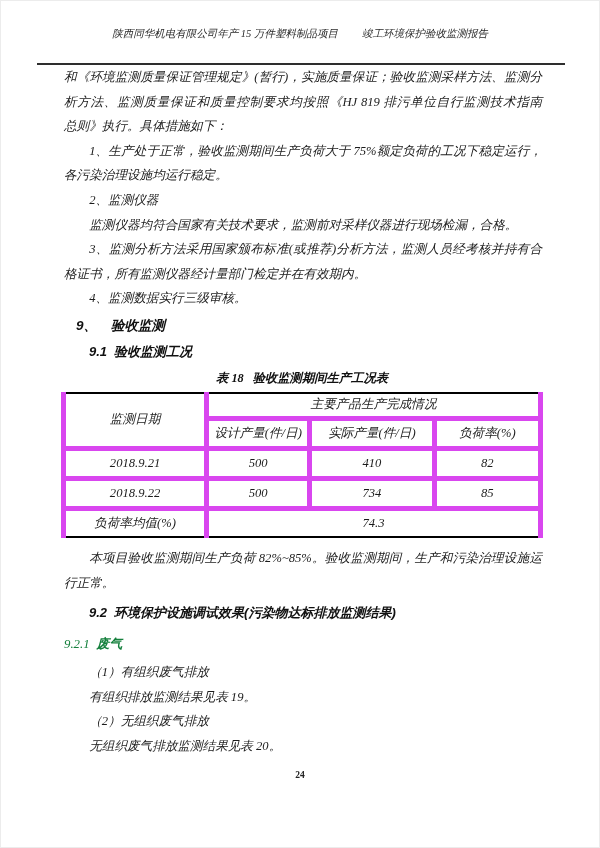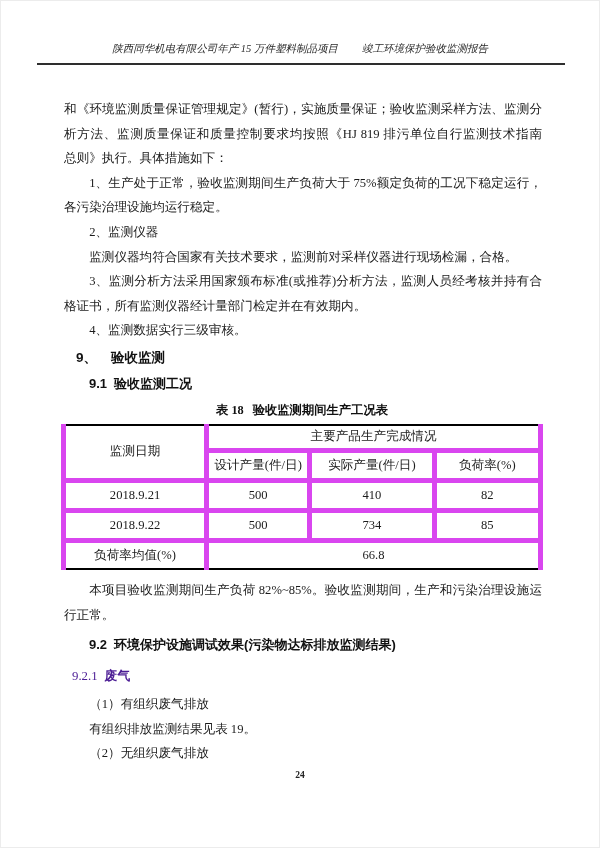--- a/index.html
+++ b/index.html
@@ -4,44 +4,44 @@
 <style>
   html,body { margin:0; padding:0; background:#fafafa; }
   .page {
     position:relative; width:600px; height:848px; margin:0 auto;
     background:#ffffff; box-sizing:border-box; border:1px solid #ececec;
     font-family:"Liberation Serif","DejaVu Serif",serif; color:#1b1b1b;
     overflow:hidden;
   }
   
   .pg-header {
-    position:absolute; top:41px; left:0; width:100%;
+    position:absolute; top:26px; left:0; width:100%;
     display:flex; justify-content:center; gap:24px;
     font-size:10.5px; font-style:italic; color:#2a2a2a; white-space:nowrap;
   }
   .header-rule {
     position:absolute; top:62px; left:36px; width:528px;
     border-top:2px solid #2e2e2e; height:0;
   }
   
-  .content { position:absolute; top:96px; left:63px; width:478px; }
+  .content { position:absolute; top:64px; left:63px; width:478px;font-style:italic; }
   .content p { margin:0; font-size:12.6px; line-height:24.6px; text-align:justify; }
   .ind { text-indent:2em; }
   
   .h-top {
     margin:2px 0 0 12px; font-family:"Liberation Sans",sans-serif;
     font-size:13.5px; font-weight:bold; line-height:25px; color:#111;
   }
   .h-top .h-num { margin-right:14px; }
   .h-sub {
     margin:1px 0 0 25px; font-family:"Liberation Sans",sans-serif;
     font-size:13px; font-weight:bold; line-height:25px; color:#111;
   }
   .h-sub .h-num { margin-right:7px; }
-  .h-sub3 { margin:6px 0 0 8px; font-size:12.8px; line-height:25px; color:#4c1d95; }
+  .h-sub3 { margin:6px 0 0 0; font-size:12.8px; line-height:25px; color:#15803d; }
   .h-sub3 .h-num3 {
     font-family:"Liberation Serif","DejaVu Serif",serif; font-weight:normal; margin-right:7px;
   }
   .h-sub3 .h-title3 { font-family:"Liberation Sans",sans-serif; font-weight:bold; }
   
   .tbl-caption {
     width:482px; margin:3px 0 2px -3px; text-align:center;
     font-size:12.3px; font-weight:bold; line-height:23px; color:#111;
   }
   .tbl-caption .cap-label { margin-right:9px; }
@@ -117,34 +117,35 @@
           <td>82</td>
         </tr>
         <tr>
           <td>2018.9.22</td>
           <td>500</td>
           <td>734</td>
           <td>85</td>
         </tr>
         <tr class="lastrow">
           <td>负荷率均值(%)</td>
-          <td colspan="3">66.8</td>
+          <td colspan="3">74.3</td>
         </tr>
       </tbody>
     </table>
 
     <p class="ind concl">本项目验收监测期间生产负荷 82%~85%。验收监测期间，生产和污染治理设施运行正常。</p>
 
     <h3 class="h-sub" style="margin-top:5px;"><span class="h-num">9.2</span><span>环境保护设施调试效果(污染物达标排放监测结果)</span></h3>
 
     <h4 class="h-sub3"><span class="h-num3">9.2.1</span><span class="h-title3">废气</span></h4>
 
     <div class="gas-block">
       <p class="ind">（1）有组织废气排放</p>
       <p class="ind">有组织排放监测结果见表 19。</p>
       <p class="ind">（2）无组织废气排放</p>
+      <p class="ind">无组织废气排放监测结果见表 20。</p>
     </div>
 
   </div>
 
   <div class="pg-footer">24</div>
 
 </div>
 
 </body></html>

